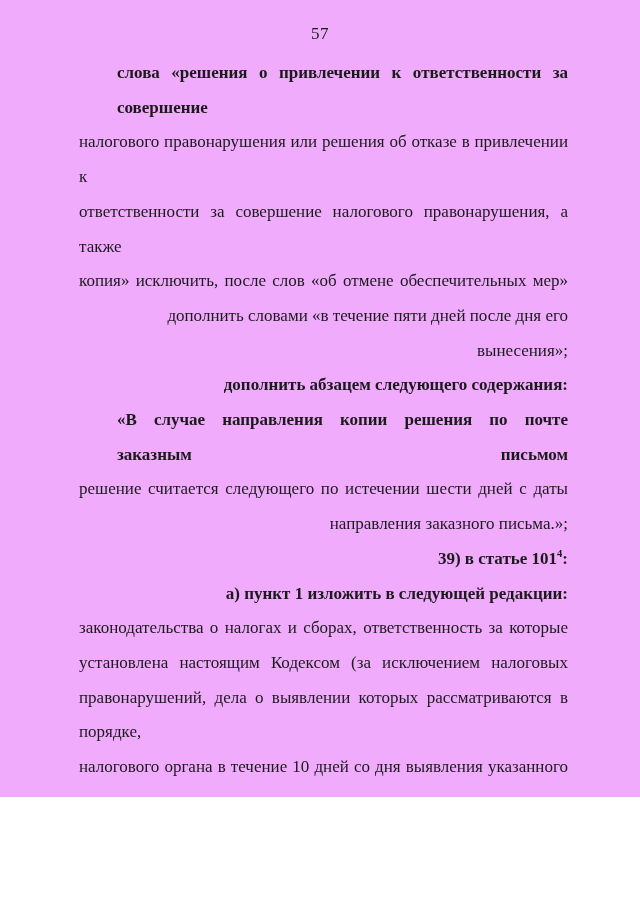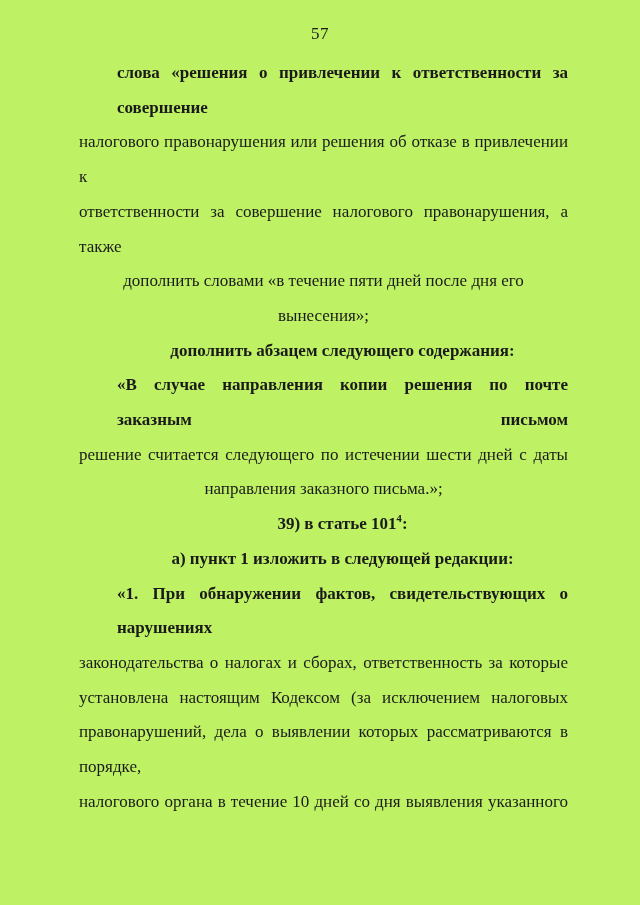--- a/index.html
+++ b/index.html
@@ -3,22 +3,22 @@
 <meta charset="utf-8">
 <style>
   html, body {
     margin: 0;
     padding: 0;
     background: #ffffff;
   }
   .page {
     position: relative;
     width: 640px;
-    height: 905px;
-    background: #bef264;
+    height: 797px;
+    background: #f0abfc;
     color: #1a1a1a;
     font-family: "Liberation Serif", "DejaVu Serif", serif;
     overflow: hidden;
   }
   .page-number {
     position: absolute;
     top: 24px;
     left: 0;
     right: 0;
     text-align: center;
@@ -28,21 +28,21 @@
   .body-text {
     position: absolute;
     top: 56px;
     left: 79px;
     width: 489px;
     font-size: 17px;
   }
   .line {
     line-height: 34.7px;
     white-space: normal;
-    text-align: center;
+    text-align: right;
   }
   .line.just {
     text-align: justify;
     text-align-last: justify;
   }
   .line.indent {
     padding-left: 38px;
     font-weight: bold;
   }
   .line sup {
@@ -53,26 +53,26 @@
 </style>
 </head>
 <body>
 
 <div class="page">
   <div class="page-number">57</div>
   <div class="body-text">
       <div class="line indent just"><span>слова «решения о привлечении к ответственности за совершение</span></div>
       <div class="line just"><span>налогового правонарушения или решения об отказе в привлечении к</span></div>
       <div class="line just"><span>ответственности за совершение налогового правонарушения, а также</span></div>
+      <div class="line just"><span>копия» исключить, после слов «об отмене обеспечительных мер»</span></div>
       <div class="line"><span>дополнить словами «в течение пяти дней после дня его вынесения»;</span></div>
       <div class="line indent"><span>дополнить абзацем следующего содержания:</span></div>
       <div class="line indent just"><span>«В случае направления копии решения по почте заказным письмом</span></div>
       <div class="line just"><span>решение считается следующего по истечении шести дней с даты</span></div>
       <div class="line"><span>направления заказного письма.»;</span></div>
       <div class="line indent"><span>39) в статье 101</span><sup>4</sup><span>:</span></div>
       <div class="line indent"><span>а) пункт 1 изложить в следующей редакции:</span></div>
-      <div class="line indent just"><span>«1. При обнаружении фактов, свидетельствующих о нарушениях</span></div>
       <div class="line just"><span>законодательства о налогах и сборах, ответственность за которые</span></div>
       <div class="line just"><span>установлена настоящим Кодексом (за исключением налоговых</span></div>
       <div class="line just"><span>правонарушений, дела о выявлении которых рассматриваются в порядке,</span></div>
       <div class="line just"><span>налогового органа в течение 10 дней со дня выявления указанного</span></div>
     </div>
 </div>
 
 </body></html>

